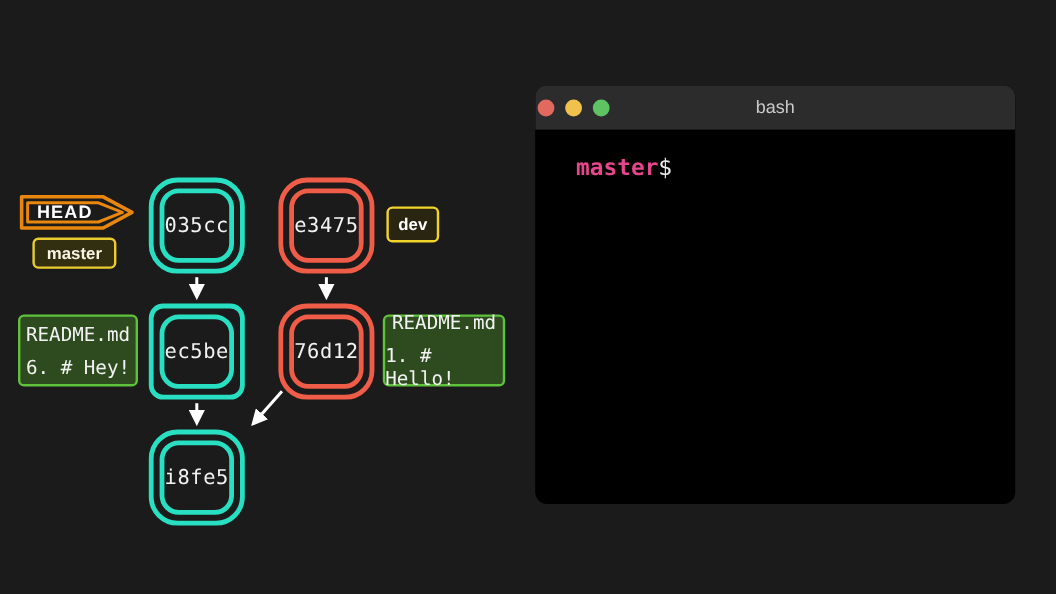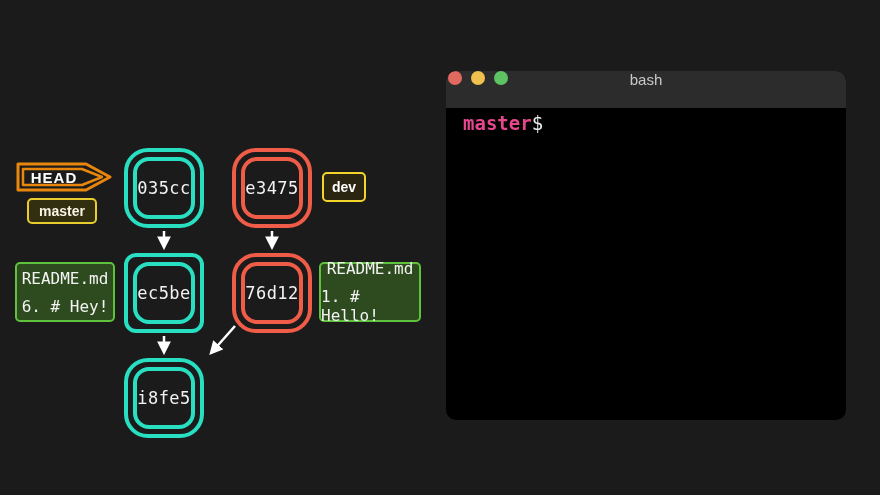--- a/index.html
+++ b/index.html
@@ -61,33 +61,33 @@
   
   .edges-svg { position: absolute; inset: 0; pointer-events: none; }
 
   
   .terminal {
     position: absolute; left: 446px; top: 71px; width: 400px; height: 349px;
     border-radius: 10px; background: #000000; overflow: hidden;
   }
   .terminal-titlebar {
     position: relative; height: 37px; background: #2c2c2c;
-    display: flex; align-items: flex-start; padding-left: 2px;
+    display: flex; align-items: center; padding-left: 2px;
   }
   .traffic { width: 14px; height: 14px; border-radius: 50%; margin-right: 9px; }
   .traffic-close    { background: #e2695f; }
   .traffic-minimize { background: #f0c14d; }
   .traffic-zoom     { background: #5dc363; }
   .terminal-title {
     position: absolute; left: 0; right: 0; text-align: center;
     color: #c9c9c9; font-size: 15px;
   }
   .terminal-body {
-    padding: 4px 17px;
-    font-family: "DejaVu Sans Mono", monospace; font-size: 19px; font-weight: bold;
+    padding: 21px 17px;
+    font-family: "DejaVu Sans Mono", monospace; font-size: 19px; font-weight: bold; margin-left: 17px;
   }
   .prompt-branch { color: #e5468c; }
   .prompt-symbol { color: #ececec; font-weight: normal; }
 </style>
 </head>
 <body>
 
 <div class="stage">
 
   <div class="head-tag">

